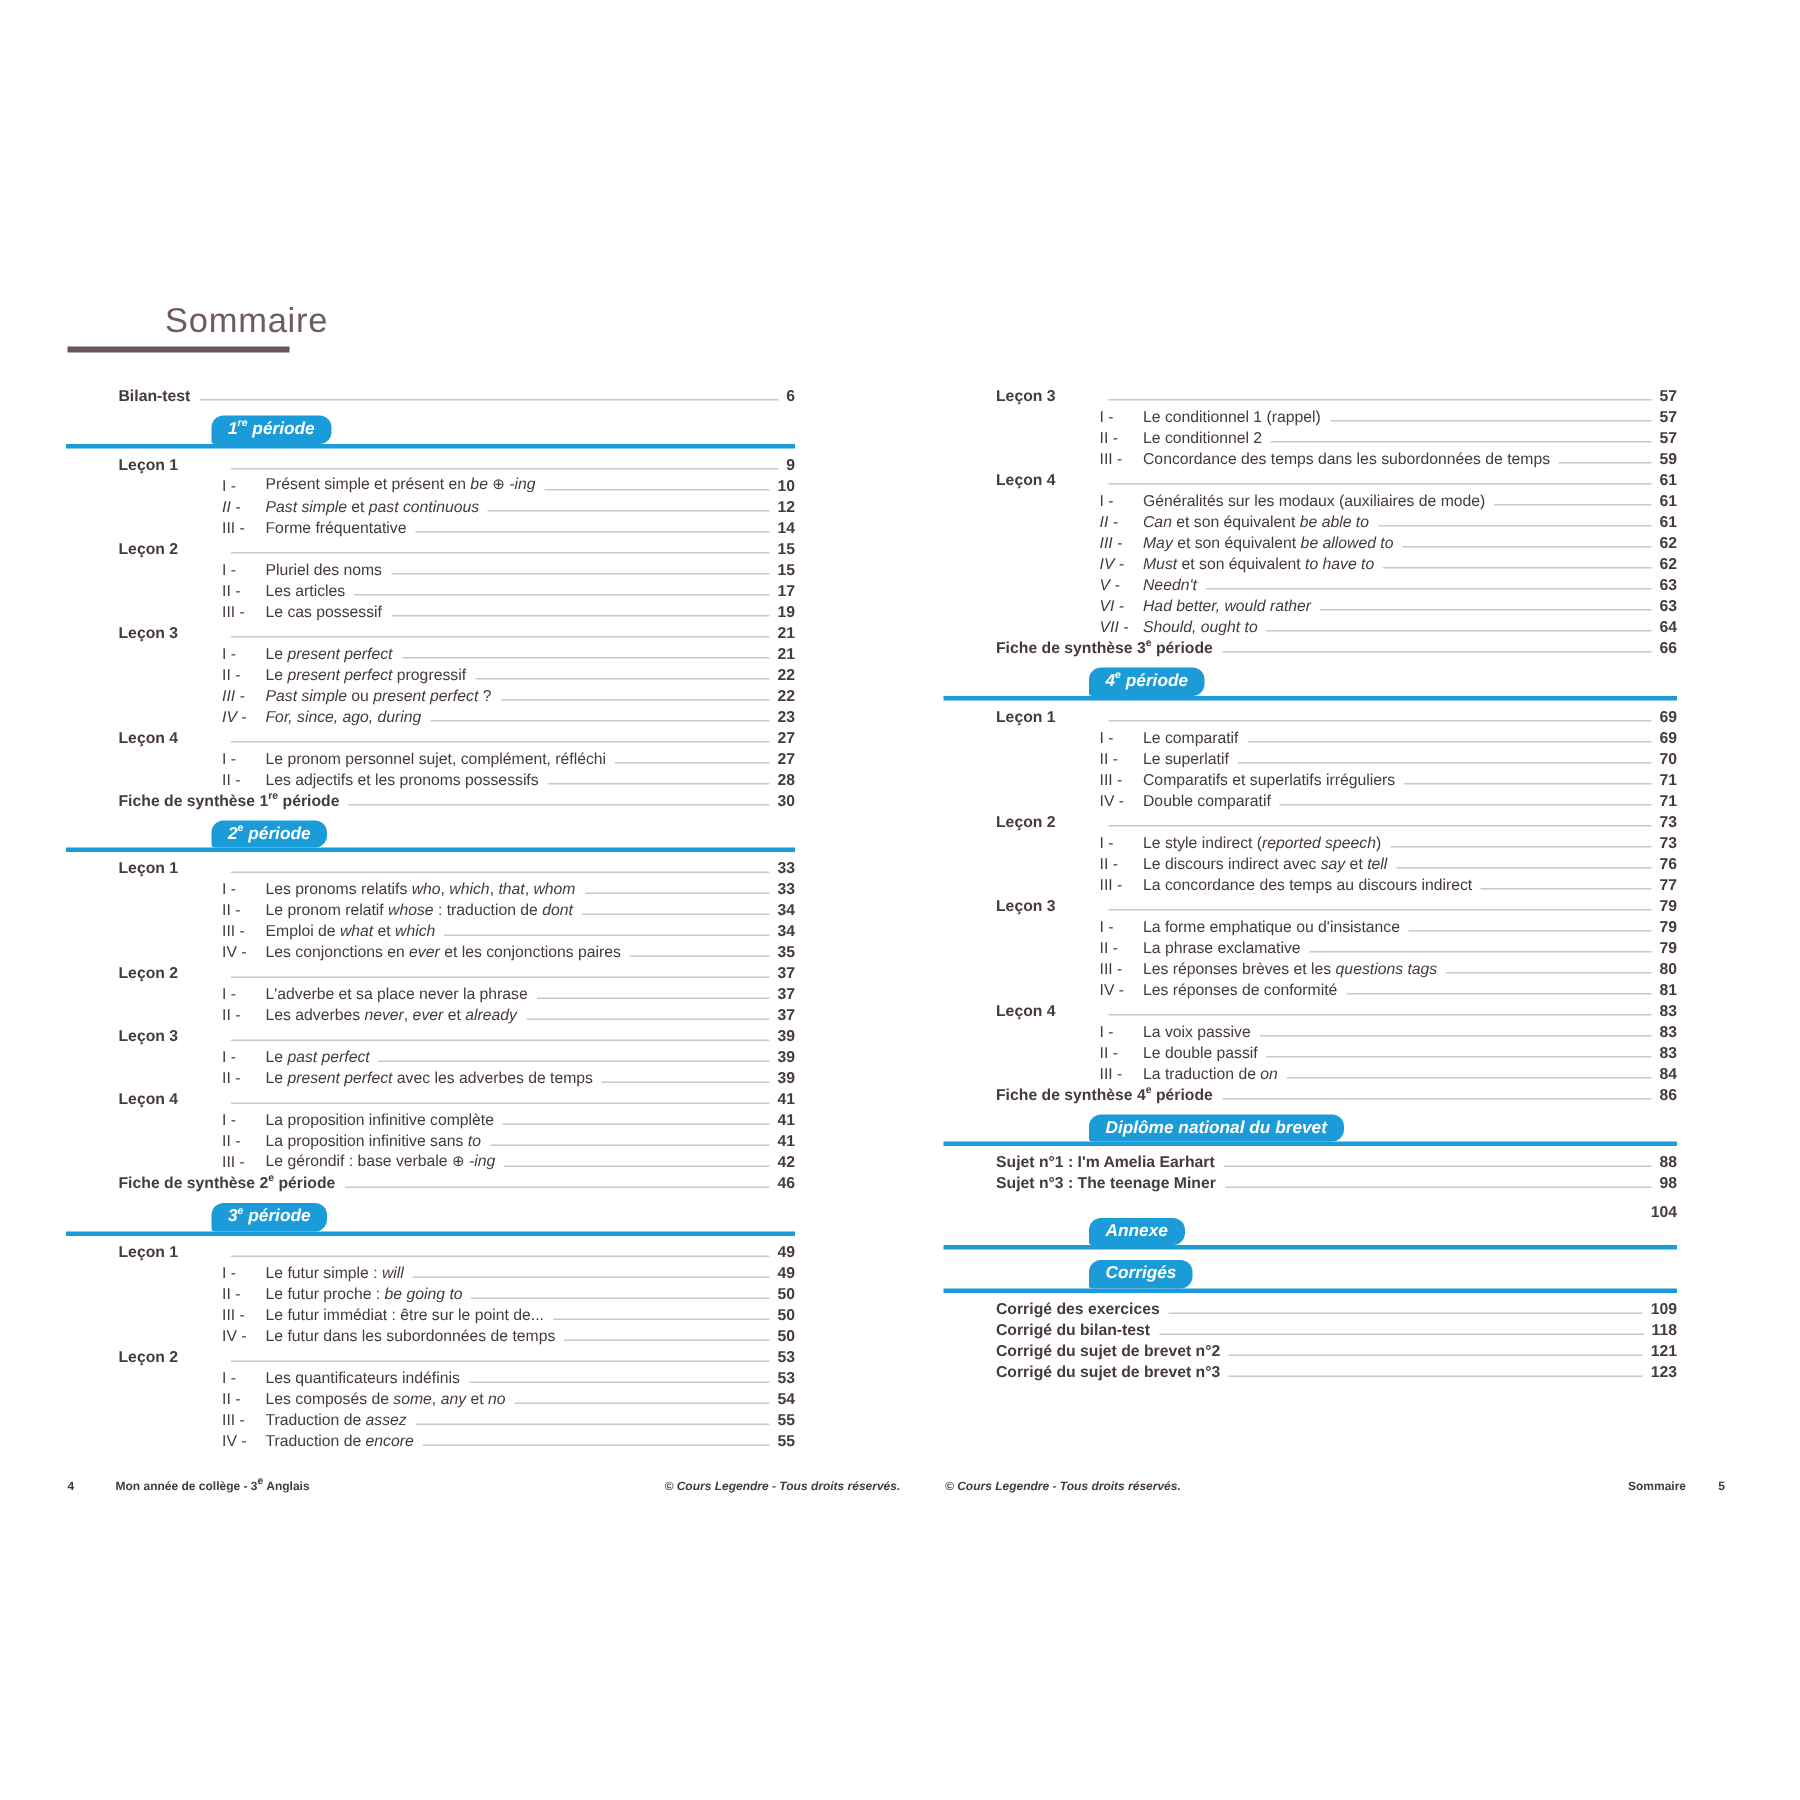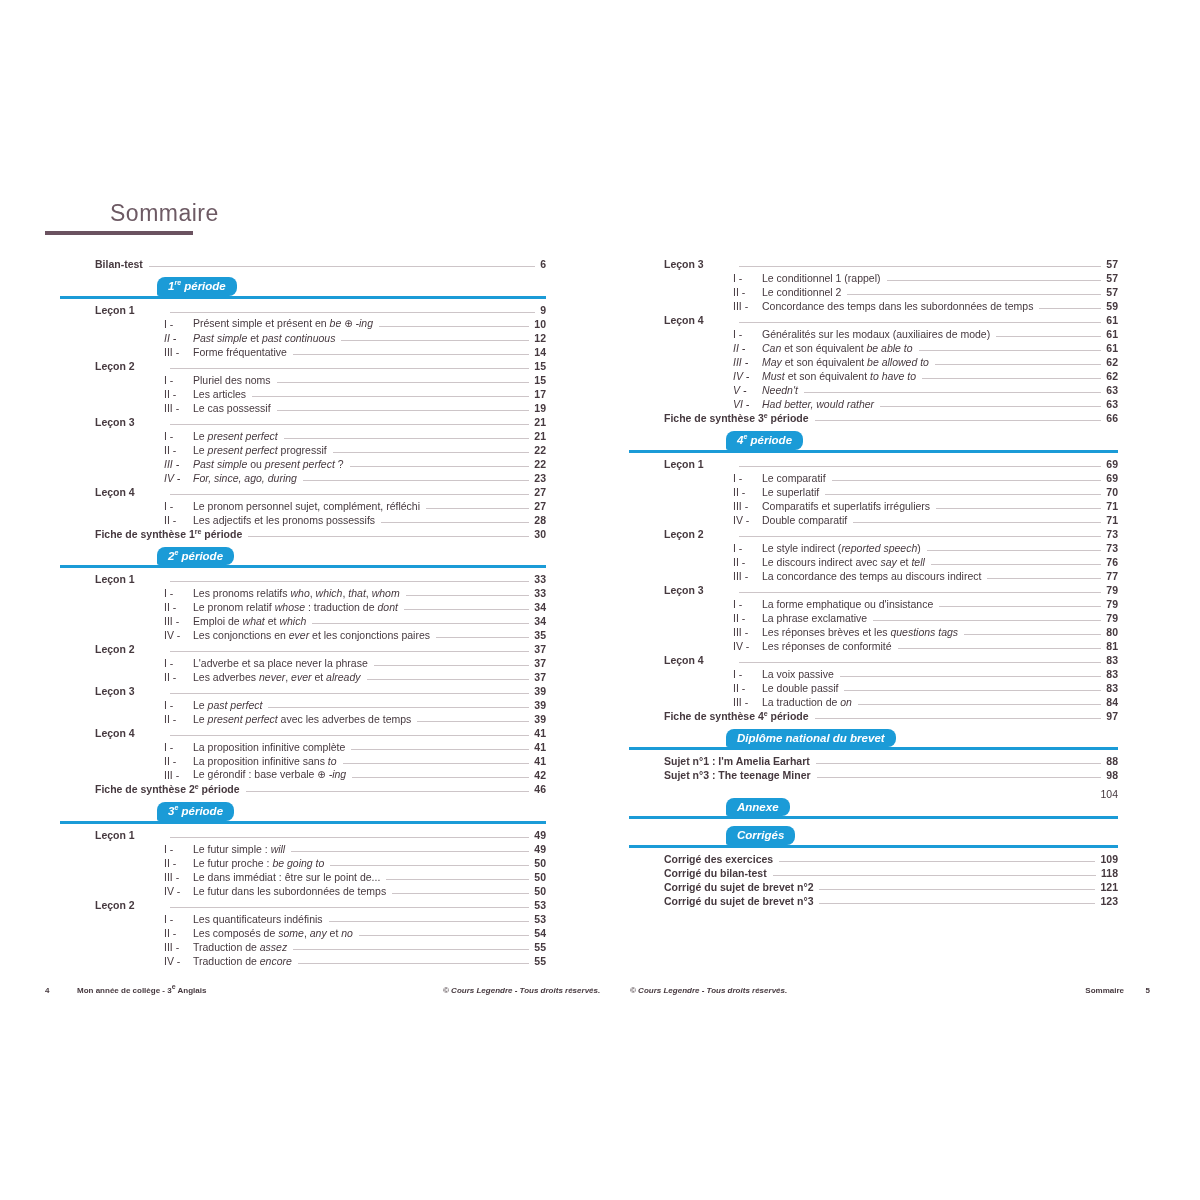--- a/index.html
+++ b/index.html
@@ -8,21 +8,21 @@
     font-family:"Liberation Sans", sans-serif;color:#46393f;overflow:hidden;
   }
   .page-title{
     position:absolute;left:110px;top:200px;margin:0;
     font-size:23px;font-weight:400;color:#6d5a64;letter-spacing:.5px;
   }
   .title-rule{
     position:absolute;left:45px;top:231px;width:148px;height:4px;background:#6b5260;
   }
   .col{position:absolute;top:256px;}
-  .col-left{left:60px;width:486px;}
+  .col-left{left:44px;width:486px;}
   .col-right{left:629px;width:489px;}
 
   .row{display:flex;align-items:flex-end;height:14px;font-size:10.5px;line-height:12px;}
   .row .lbl{white-space:nowrap;}
   .row .pg{font-weight:700;white-space:nowrap;}
   .leader{flex:1;border-bottom:1px solid #cdc5c8;margin:0 5px 3px 6px;min-width:8px;}
   .top{padding-left:35px;}
   .top .lbl{font-weight:700;}
   .lesson-h{padding-left:35px;}
   .lesson-h .lbl{font-weight:700;width:69px;flex-shrink:0;}
@@ -31,21 +31,21 @@
   .item .num.it{font-style:italic;}
 
   .tabline{display:flex;align-items:flex-end;border-bottom:3px solid #1b9bd7;margin:7px 0 3px;}
   .tab{
     margin-left:97px;background:#1b9bd7;color:#fff;font-weight:700;font-style:italic;
     font-size:11.5px;line-height:1;padding:4px 11px 3px;border-radius:8px 8px 8px 2px;
     white-space:nowrap;
   }
   .tab sup{font-size:7px;}
   .tabline .spacer{flex:1;}
-  .tabline .pg{font-weight:400;font-size:10.5px;margin-bottom:16px;white-space:nowrap;}
+  .tabline .pg{font-weight:700;font-size:10.5px;margin-bottom:16px;white-space:nowrap;}
   sup{font-size:7px;line-height:0;}
   i{font-style:italic;}
   .oplus{font-family:"DejaVu Sans", sans-serif;font-size:10px;}
 
   .footer{position:absolute;left:0;top:986px;width:1200px;height:14px;font-size:8px;}
   .footer span{position:absolute;white-space:nowrap;}
   .f-pgL{left:45px;font-weight:700;}
   .f-book{left:77px;font-weight:700;}
   .f-copyL{left:443px;font-style:italic;font-weight:700;}
   .f-copyR{left:630px;font-style:italic;font-weight:700;}
@@ -273,21 +273,21 @@
       <span class="pg">49</span>
     </div>
     <div class="row item">
       <span class="num">II&nbsp;-</span>
       <span class="lbl txt">Le futur proche : <i>be going to</i></span>
       <span class="leader"></span>
       <span class="pg">50</span>
     </div>
     <div class="row item">
       <span class="num">III&nbsp;-</span>
-      <span class="lbl txt">Le dans immédiat : être sur le point de...</span>
+      <span class="lbl txt">Le futur immédiat : être sur le point de...</span>
       <span class="leader"></span>
       <span class="pg">50</span>
     </div>
     <div class="row item">
       <span class="num">IV&nbsp;-</span>
       <span class="lbl txt">Le futur dans les subordonnées de temps</span>
       <span class="leader"></span>
       <span class="pg">50</span>
     </div>
     <div class="row lesson-h">
@@ -378,20 +378,26 @@
       <span class="lbl txt"><i>Needn't</i></span>
       <span class="leader"></span>
       <span class="pg">63</span>
     </div>
     <div class="row item">
       <span class="num it">VI&nbsp;-</span>
       <span class="lbl txt"><i>Had better, would rather</i></span>
       <span class="leader"></span>
       <span class="pg">63</span>
     </div>
+    <div class="row item">
+      <span class="num it">VII&nbsp;-</span>
+      <span class="lbl txt"><i>Should, ought to</i></span>
+      <span class="leader"></span>
+      <span class="pg">64</span>
+    </div>
     <div class="row top">
       <span class="lbl">Fiche de synthèse 3<sup>e</sup> période</span>
       <span class="leader"></span>
       <span class="pg">66</span>
     </div>
     <div class="tabline">
       <span class="tab">4<sup>e</sup> période</span>
     </div>
     <div class="row lesson-h">
       <span class="lbl">Leçon 1</span>
@@ -493,21 +499,21 @@
     </div>
     <div class="row item">
       <span class="num">III&nbsp;-</span>
       <span class="lbl txt">La traduction de <i>on</i></span>
       <span class="leader"></span>
       <span class="pg">84</span>
     </div>
     <div class="row top">
       <span class="lbl">Fiche de synthèse 4<sup>e</sup> période</span>
       <span class="leader"></span>
-      <span class="pg">97</span>
+      <span class="pg">86</span>
     </div>
     <div class="tabline">
       <span class="tab">Diplôme national du brevet</span>
     </div>
     <div class="row top">
       <span class="lbl">Sujet n°1 : I'm Amelia Earhart</span>
       <span class="leader"></span>
       <span class="pg">88</span>
     </div>
     <div class="row top">

